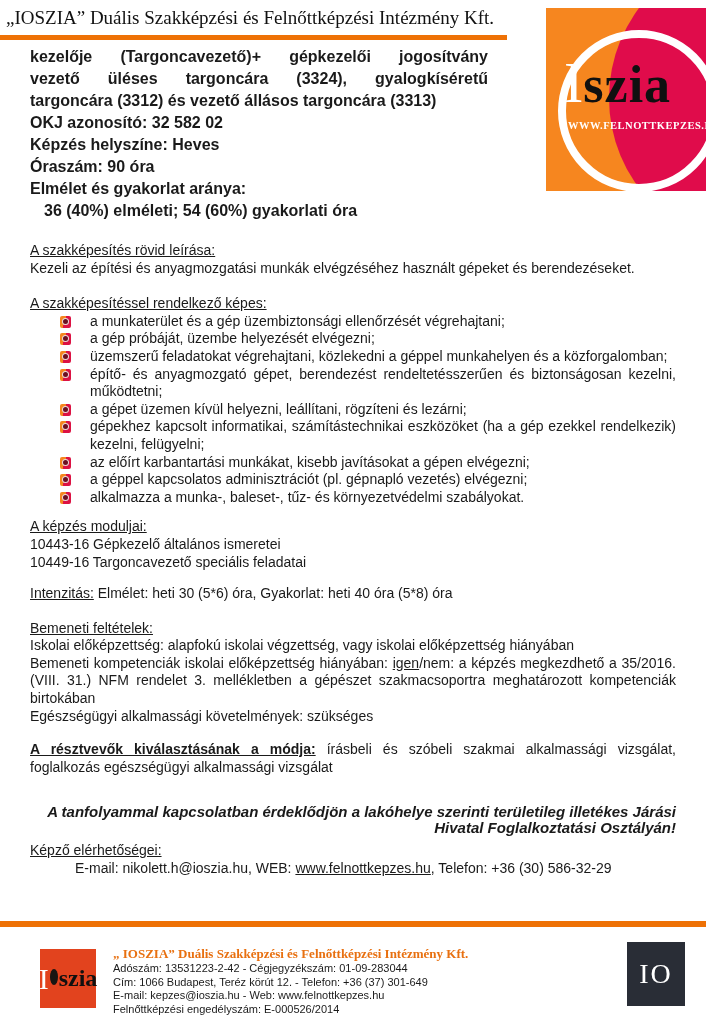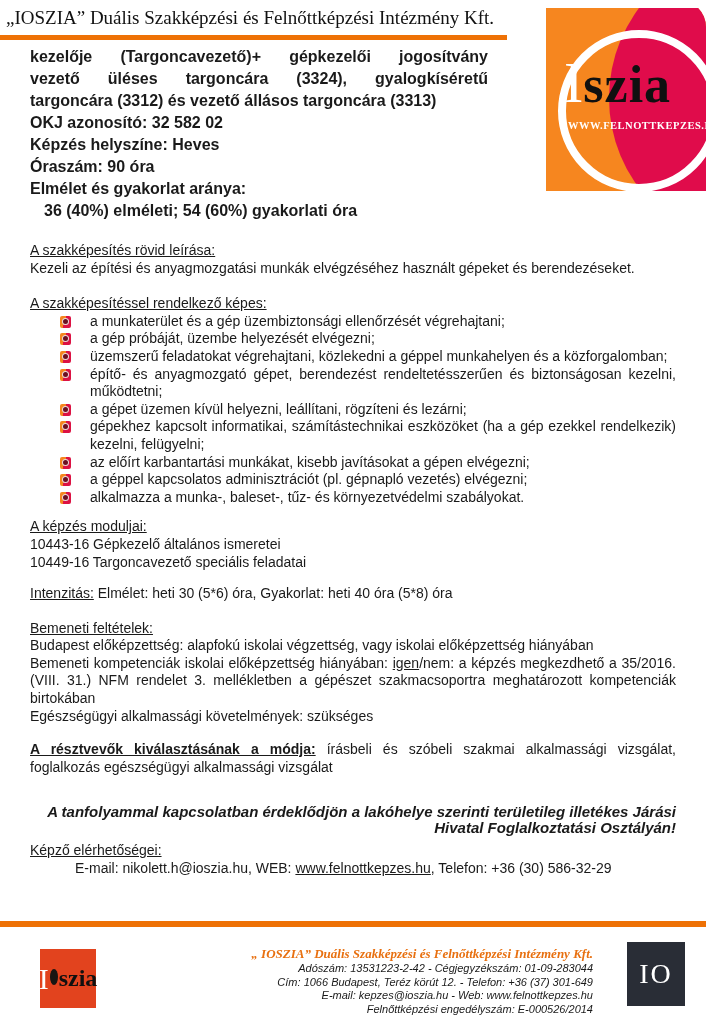--- a/index.html
+++ b/index.html
@@ -1,17 +1,17 @@
 <!DOCTYPE html>
 <html><head>
 <meta charset="utf-8">
 <style>
   html,body{margin:0;padding:0;background:#fff;}
   .page{position:relative;width:706px;height:1024px;background:#fff;overflow:hidden;
-        font-family:"Liberation Sans",sans-serif;color:#1a1a1a;border-radius:27px;}
+        font-family:"Liberation Sans",sans-serif;color:#1a1a1a;}
 
   
   .header-title{position:absolute;left:6px;top:7px;font-family:"Liberation Serif",serif;
                 font-size:19px;color:#111;white-space:nowrap;}
   .rule-top{position:absolute;left:0;top:35px;width:507px;height:5px;background:#EE7105;}
   .rule-bottom{position:absolute;left:0;top:921px;width:706px;height:6px;background:#EE7105;}
 
   
   .logo{position:absolute;left:546px;top:8px;width:184px;height:183px;background:#F6861F;overflow:hidden;}
   .logo-blob{position:absolute;left:63px;top:-60px;width:300px;height:300px;border-radius:50%;background:#E00C4B;}
@@ -54,21 +54,21 @@
   .link{text-decoration:underline;cursor:pointer;}
 
   
   .footer-left-logo{position:absolute;left:40px;top:949px;width:56px;height:59px;background:#E2431E;
                     display:flex;align-items:center;justify-content:center;
                     font-family:"Liberation Serif",serif;white-space:nowrap;}
   .fl-i{color:#fff;font-size:30px;}
   .fl-o{display:inline-block;width:8px;height:8px;border-radius:50%;border:4px solid #181512;
         background:#C23A10;margin:0 1px 3px 1px;vertical-align:baseline;}
   .fl-szia{color:#101010;font-size:24px;font-weight:700;}
-  .footer-center{position:absolute;left:50%;top:946px;transform:translateX(-50%);width:480px;text-align:right;font-style:italic;}
+  .footer-center{position:absolute;left:50%;top:946px;transform:translateX(-50%);width:480px;text-align:left;}
   .footer-company{color:#E87010;font-weight:700;font-size:13px;line-height:16px;font-family:"Liberation Serif",serif;}
   .footer-line{font-size:11px;line-height:13.5px;color:#1a1a1a;}
   .footer-right-logo{position:absolute;left:627px;top:942px;width:58px;height:64px;background:#292D36;
                      display:flex;align-items:center;justify-content:center;}
   .fr-text{color:#fff;font-family:"Liberation Serif",serif;font-size:28px;letter-spacing:2px;}
 </style>
 </head>
 <body>
 
 <div class="page">
@@ -166,21 +166,21 @@
 
         <div>10449-16 Targoncavezető speciális feladatai</div>
       </div>
 
     <div class="sec-intensity">
       <span class="u">Intenzitás:</span><span> Elmélet: heti 30 (5*6) óra, Gyakorlat: heti 40 óra (5*8) óra</span>
     </div>
 
     <div class="sec-entry">
       <div class="h">Bemeneti feltételek:</div>
-      <div>Budapest előképzettség: alapfokú iskolai végzettség, vagy iskolai előképzettség hiányában</div>
+      <div>Iskolai előképzettség: alapfokú iskolai végzettség, vagy iskolai előképzettség hiányában</div>
       <div class="just"><span>Bemeneti kompetenciák iskolai előképzettség hiányában: </span><span class="u">igen</span><span>/nem: a képzés megkezdhető a 35/2016. (VIII. 31.) NFM rendelet 3. mellékletben a gépészet szakmacsoportra meghatározott kompetenciák birtokában</span></div>
       <div>Egészségügyi alkalmassági követelmények: szükséges</div>
     </div>
 
     <div class="sec-selection just">
       <span class="u" style="font-weight:700">A résztvevők kiválasztásának a módja:</span><span> írásbeli és szóbeli szakmai alkalmassági vizsgálat, foglalkozás egészségügyi alkalmassági vizsgálat</span>
     </div>
 
     <div class="notice">A tanfolyammal kapcsolatban érdeklődjön a lakóhelye szerinti területileg illetékes Járási Hivatal Foglalkoztatási Osztályán!</div>
 

